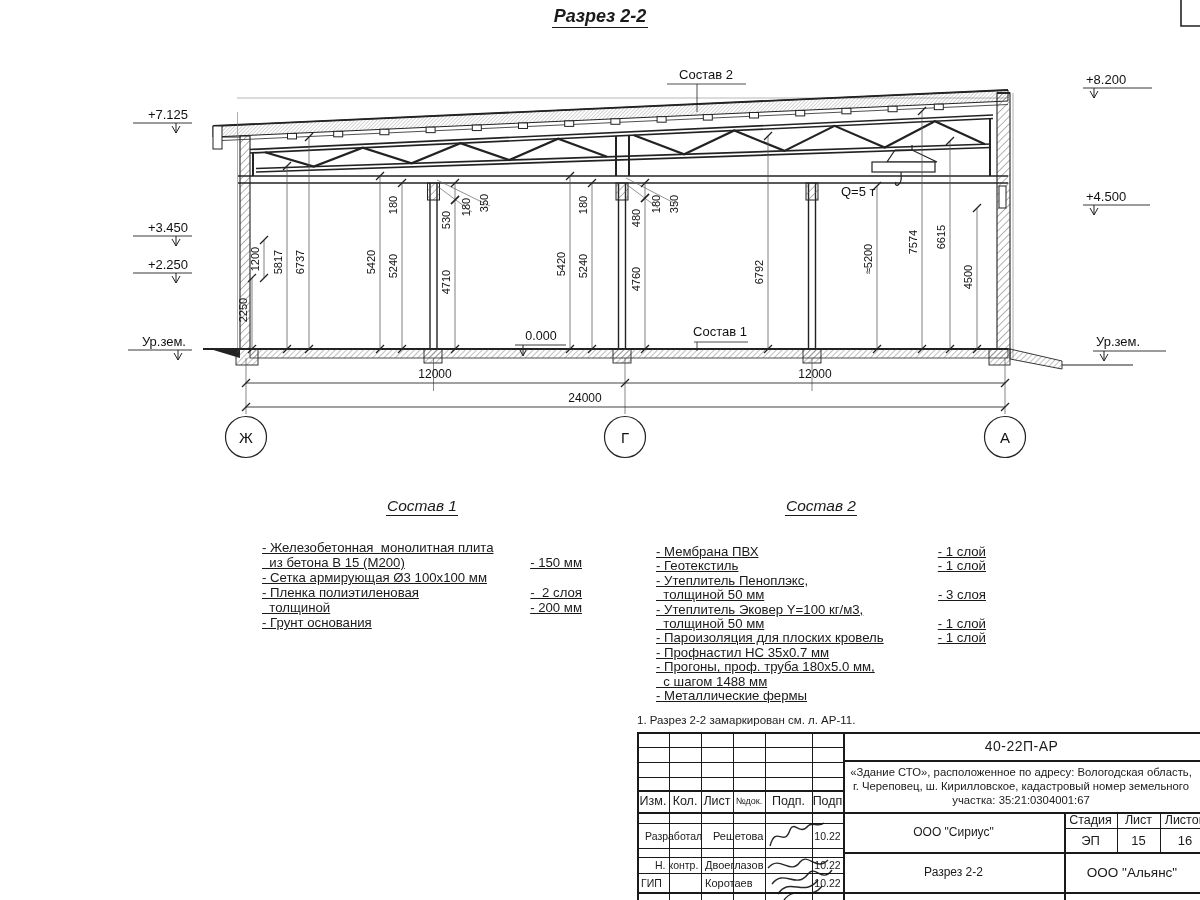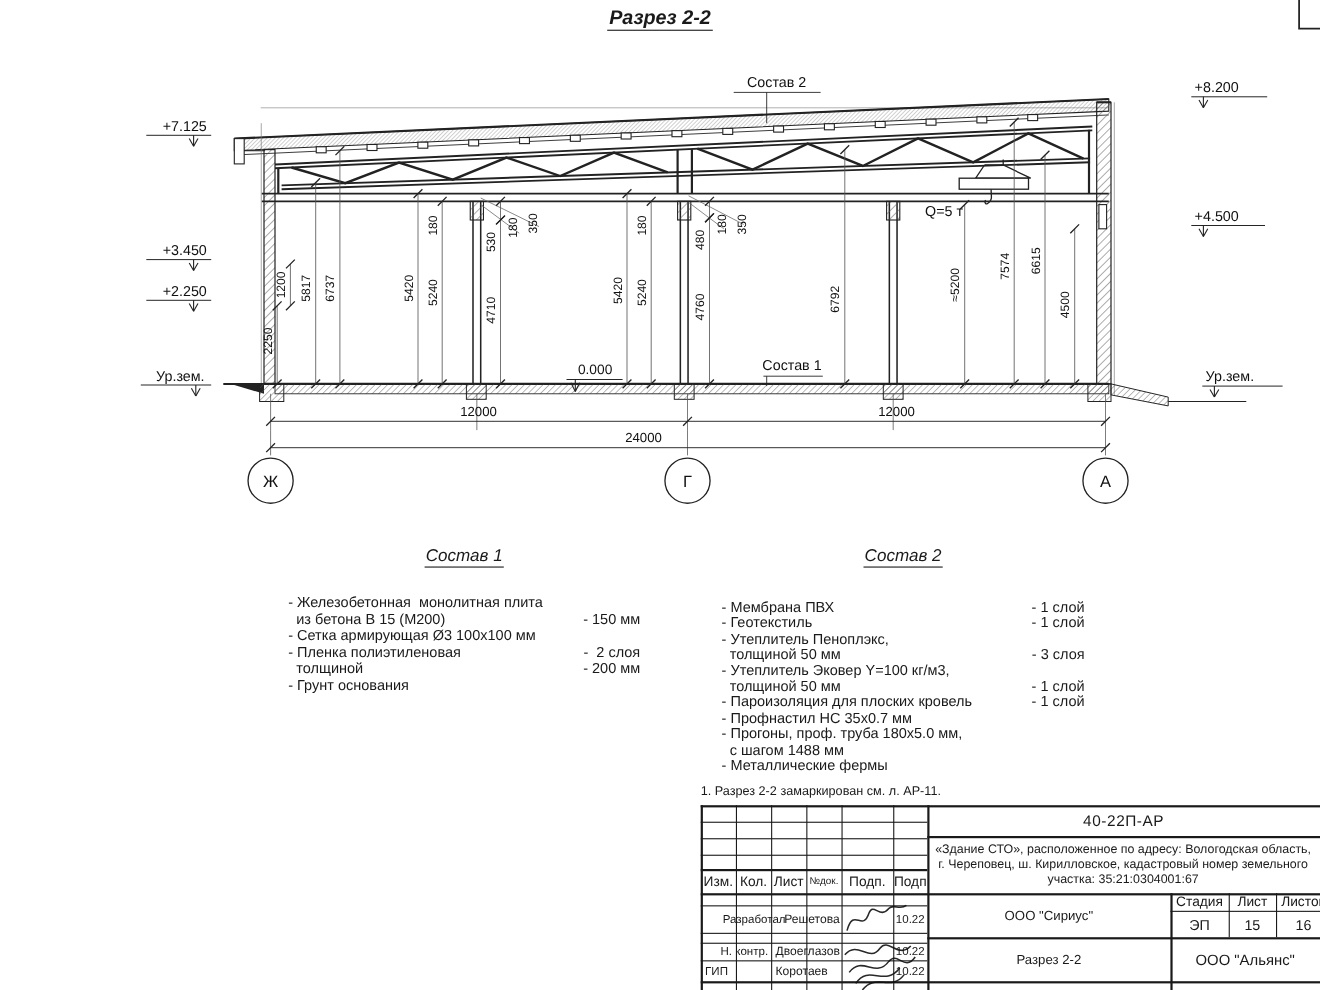--- a/index.html
+++ b/index.html
@@ -9,21 +9,21 @@
                font-size:18px;font-style:italic;font-weight:bold;}
   .sheet-title span{border-bottom:1.4px solid #1a1a1a;padding:0 2px 1px 2px;}
   #dwg{position:absolute;left:0;top:0;}
   #dwg text{font-family:"Liberation Sans",sans-serif;fill:#111;}
   .sostav{position:absolute;top:497px;}
   #s1{left:262px;width:320px;}
   #s2{left:656px;width:330px;}
   .sostav-title{text-align:center;font-style:italic;font-size:15.5px;margin-bottom:25px;}
   #s2 .sostav-title{margin-bottom:30px;}
   .sostav-title span{border-bottom:1.2px solid #1a1a1a;padding:0 1px 1px 1px;}
-  .srow{display:flex;font-size:13.2px;line-height:15.1px;white-space:pre;}
+  .srow{display:flex;font-size:13.2px;line-height:15.1px;white-space:pre;text-decoration:underline;}
   #s2 .srow{line-height:14.4px;}
   .srow .v{margin-left:auto;}
   .note{position:absolute;left:637px;top:714px;font-size:11.5px;}
   .tb{position:absolute;left:637px;top:732px;width:563px;height:168px;}
   .hl,.vl{position:absolute;background:#1a1a1a;}
   .cell{position:absolute;display:flex;align-items:center;justify-content:center;
         text-align:center;overflow:hidden;}
   .cell.left{justify-content:flex-start;text-align:left;}
   #sig-svg{position:absolute;left:762px;top:812px;}
 </style>
@@ -371,21 +371,21 @@
     <div class="vl" style="left:523px;top:80px;width:1px;height:40px"></div>
 
     <div class="cell" style="left:0;top:58px;width:32px;height:22px;font-size:12.5px">Изм.</div>
     <div class="cell" style="left:32px;top:58px;width:32px;height:22px;font-size:12.5px">Кол.</div>
     <div class="cell" style="left:64px;top:58px;width:32px;height:22px;font-size:12.5px">Лист</div>
     <div class="cell" style="left:96px;top:58px;width:32px;height:22px;font-size:9px">№док.</div>
     <div class="cell" style="left:128px;top:58px;width:47px;height:22px;font-size:12.5px">Подп.</div>
     <div class="cell" style="left:175px;top:58px;width:31px;height:22px;font-size:12.5px">Подп</div>
 
     <div id="tb-rows">
-        <div class="cell left" style="left: 0px; top: 91px; width: 64px; height: 25px; font-size: 10.5px; padding-left: 20px;">Разработал</div>
+        <div class="cell left" style="left: 0px; top: 91px; width: 64px; height: 25px; font-size: 10.5px; padding-left: 8px;">Разработал</div>
         <div class="cell left" style="left: 64px; top: 91px; width: 64px; height: 25px; font-size: 11px; padding-left: 12px;">Решетова</div>
         <div class="cell" style="left: 175px; top: 91px; width: 31px; height: 25px; font-size: 10.5px;">10.22</div>
         <div class="cell left" style="left: 0px; top: 125px; width: 64px; height: 16px; font-size: 10.5px; padding-left: 18px;">Н. контр.</div>
         <div class="cell left" style="left: 64px; top: 125px; width: 64px; height: 16px; font-size: 11px; padding-left: 4px;">Двоеглазов</div>
         <div class="cell" style="left: 175px; top: 125px; width: 31px; height: 16px; font-size: 10.5px;">10.22</div>
         <div class="cell left" style="left: 0px; top: 141px; width: 64px; height: 19px; font-size: 10.5px; padding-left: 4px;">ГИП</div>
         <div class="cell left" style="left: 64px; top: 141px; width: 64px; height: 19px; font-size: 11px; padding-left: 4px;">Коротаев</div>
         <div class="cell" style="left: 175px; top: 141px; width: 31px; height: 19px; font-size: 10.5px;">10.22</div>
       </div>
 

